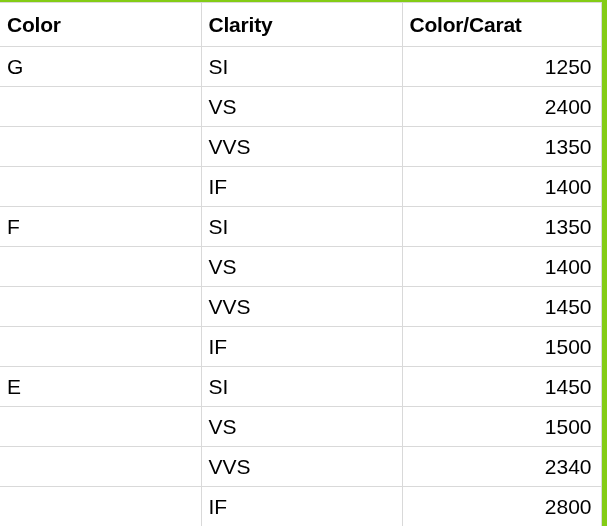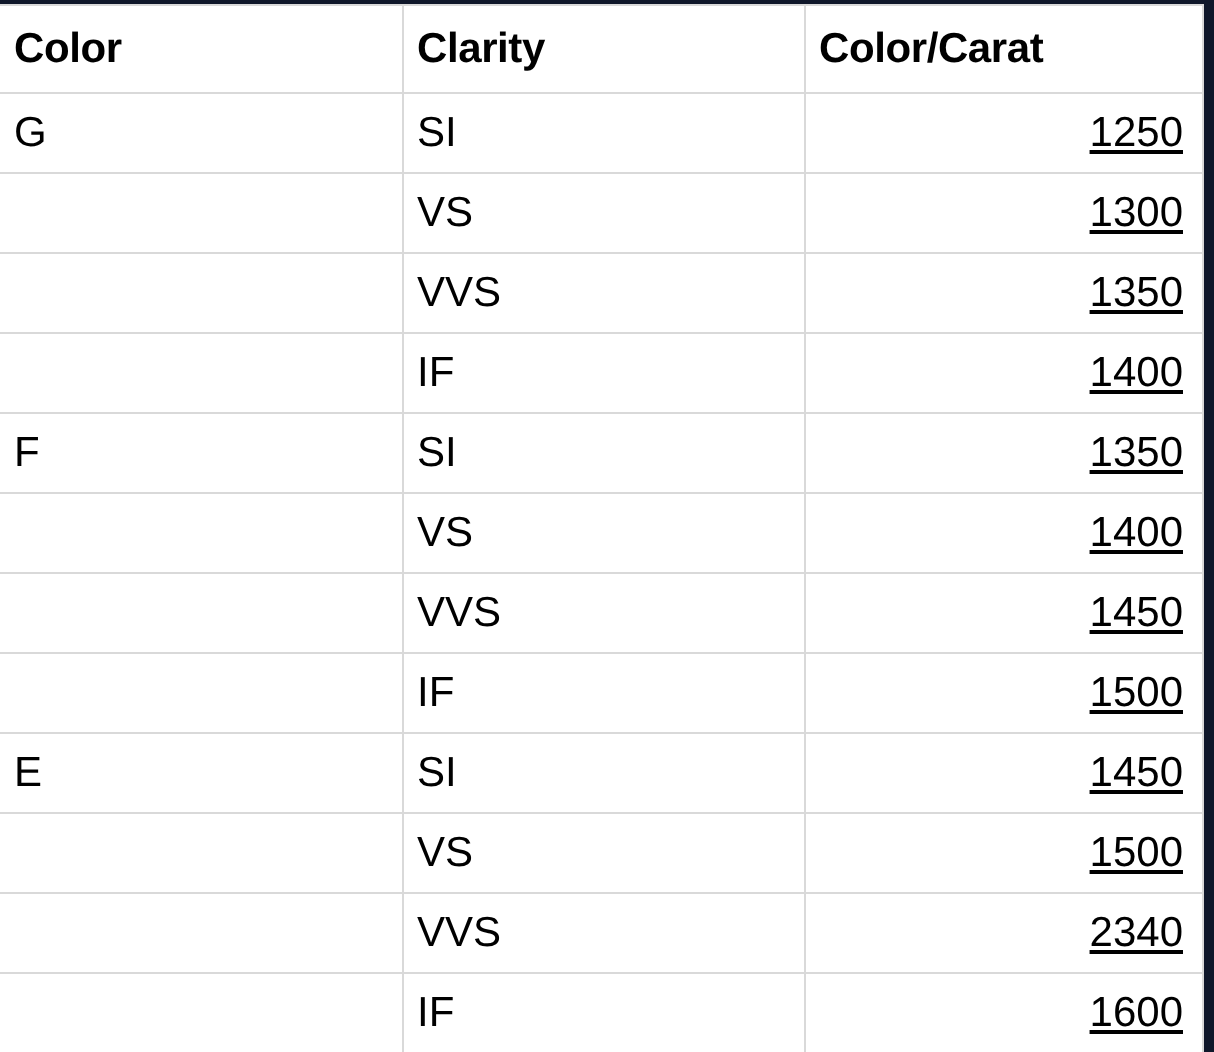--- a/index.html
+++ b/index.html
@@ -13,21 +13,21 @@
     overflow: hidden;
     font-family: "Liberation Sans", sans-serif;
     -webkit-font-smoothing: antialiased;
   }
 
   #sheet {
     position: relative;
     width: 607px;
     height: 526px;
     overflow: hidden;
-    background: #0f172a;
+    background: #84cc16;
   }
 
   table.grid {
     position: absolute;
     left: 0;
     top: 2px;
     border-collapse: collapse;
     table-layout: fixed;
     width: 601px;
   }
@@ -56,21 +56,20 @@
 
   table.grid th {
     font-weight: bold;
     letter-spacing: -0.2px;
   }
 
   table.grid td.num,
   table.grid th.num {
     text-align: right;
     padding-right: 9px;
-    text-decoration: underline;
   }
 
   table.grid tr.header-row th {
     height: 44px;
   }
 </style>
 </head>
 <body>
 
 <div id="sheet">
@@ -89,21 +88,21 @@
     </thead>
     <tbody id="grid-body">
         <tr>
           <td>G</td>
           <td>SI</td>
           <td class="num">1250</td>
         </tr>
         <tr>
           <td></td>
           <td>VS</td>
-          <td class="num">1300</td>
+          <td class="num">2400</td>
         </tr>
         <tr>
           <td></td>
           <td>VVS</td>
           <td class="num">1350</td>
         </tr>
         <tr>
           <td></td>
           <td>IF</td>
           <td class="num">1400</td>
@@ -139,17 +138,17 @@
           <td class="num">1500</td>
         </tr>
         <tr>
           <td></td>
           <td>VVS</td>
           <td class="num">2340</td>
         </tr>
         <tr>
           <td></td>
           <td>IF</td>
-          <td class="num">1600</td>
+          <td class="num">2800</td>
         </tr>
       </tbody>
   </table>
 </div>
 
 </body></html>

